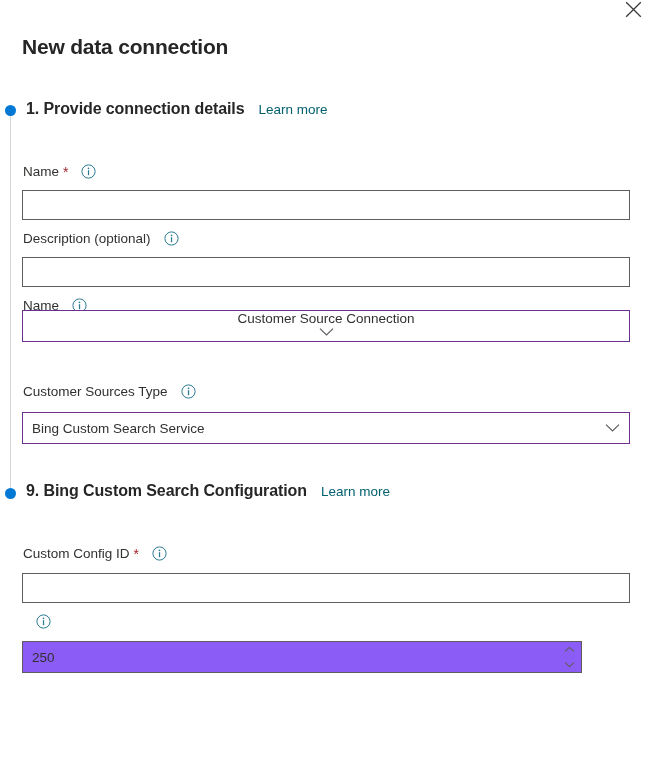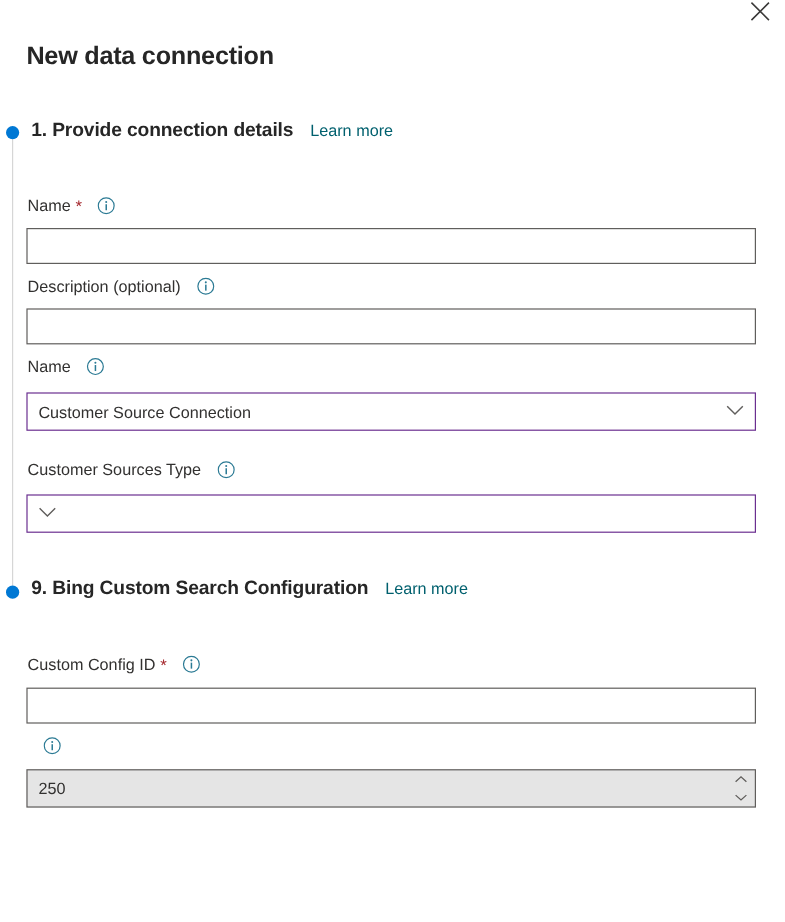--- a/index.html
+++ b/index.html
@@ -151,25 +151,25 @@
     white-space: nowrap;
     overflow: hidden;
     text-overflow: ellipsis;
   }
   .combo .chev { flex: 0 0 auto; color: #605e5c; display: block; }
 
   
   .spin-wrap {
     position: absolute;
     left: 22px;
-    width: 608px;
+    width: 560px;
     height: 32px;
     box-sizing: border-box;
     border: 1px solid #605e5c;
-    background: #e5e5e5;
+    background: #8b5cf6;
     display: flex;
     align-items: stretch;
   }
   .spin-wrap .spin-input {
     flex: 1 1 auto;
     border: 0;
     outline: none;
     background: transparent;
     font-family: "Liberation Sans", sans-serif;
     font-size: 13.5px;
@@ -190,21 +190,21 @@
     cursor: pointer;
     color: #605e5c;
   }
 
   
   .y-name-label   { top: 164px; }
   .y-name-input   { top: 190px; }
   .y-desc-label   { top: 231px; }
   .y-desc-input   { top: 257px; }
   .y-type-label   { top: 298px; }
-  .y-type-combo   { top: 327px; }
+  .y-type-combo   { top: 310px; flex-direction: column; }
   .y-cst-label    { top: 384px; }
   .y-cst-combo    { top: 412px; }
   .y-cfg-label    { top: 546px; align-items: flex-end; }
   .y-cfg-input    { top: 573px; }
   .y-max-label    { top: 614px; }
   .y-max-spin     { top: 641px; }
 </style>
 </head>
 <body>
 
@@ -275,20 +275,21 @@
   <span>Customer Sources Type</span>
   <span class="info-icon">
     <svg width="15" height="15" viewBox="0 0 15 15" aria-hidden="true">
       <circle cx="7.5" cy="7.5" r="6.6" fill="none" stroke="#2b7a94" stroke-width="1"></circle>
       <circle cx="7.5" cy="4.3" r="0.85" fill="#2b7a94"></circle>
       <rect x="6.9" y="6.2" width="1.25" height="5" fill="#2b7a94"></rect>
     </svg>
   </span>
 </div>
 <div class="combo y-cst-combo">
+  <span class="combo-value">Bing Custom Search Service</span>
   <span class="chev">
     <svg width="15" height="10" viewBox="0 0 15 10" aria-hidden="true">
       <path d="M1 1.6 L7.5 8 L14 1.6" stroke="#605e5c" stroke-width="1.2" fill="none"></path>
     </svg>
   </span>
 </div>
 
 <div class="section-head h2">
   <span class="sec-title">9. Bing Custom Search Configuration</span>
   <a class="learn-more">Learn more</a>

